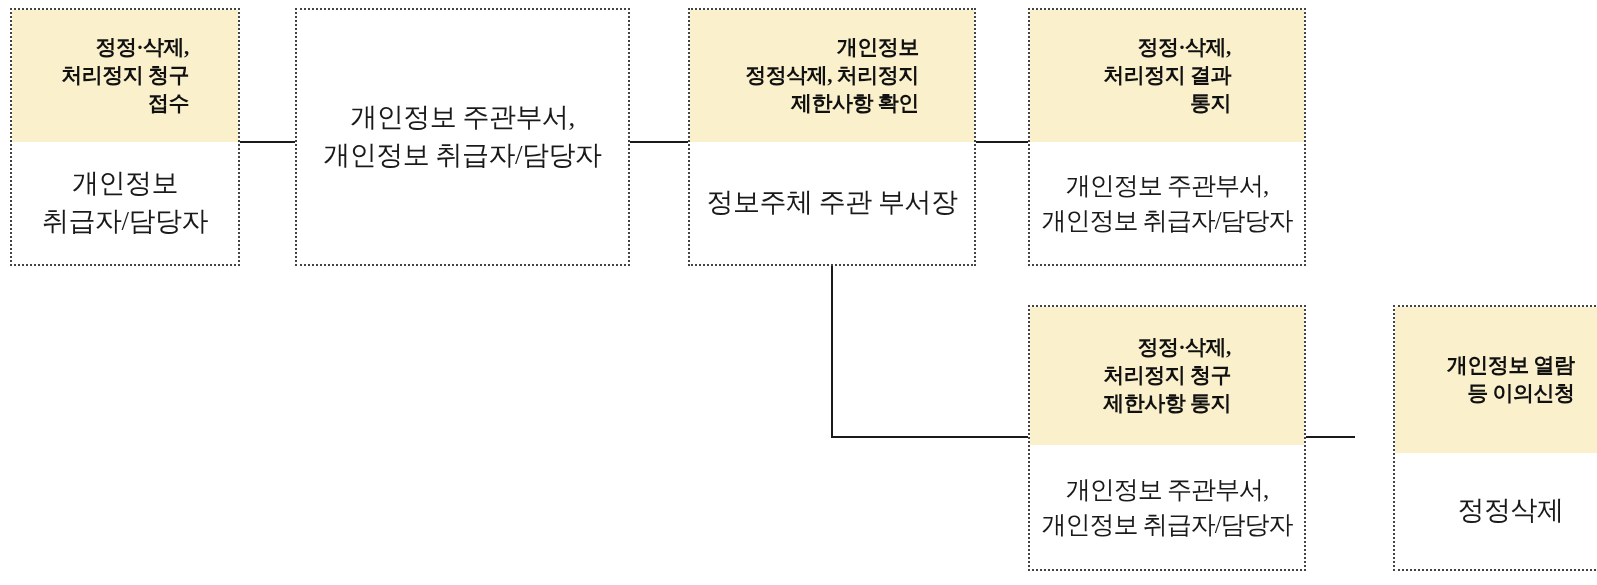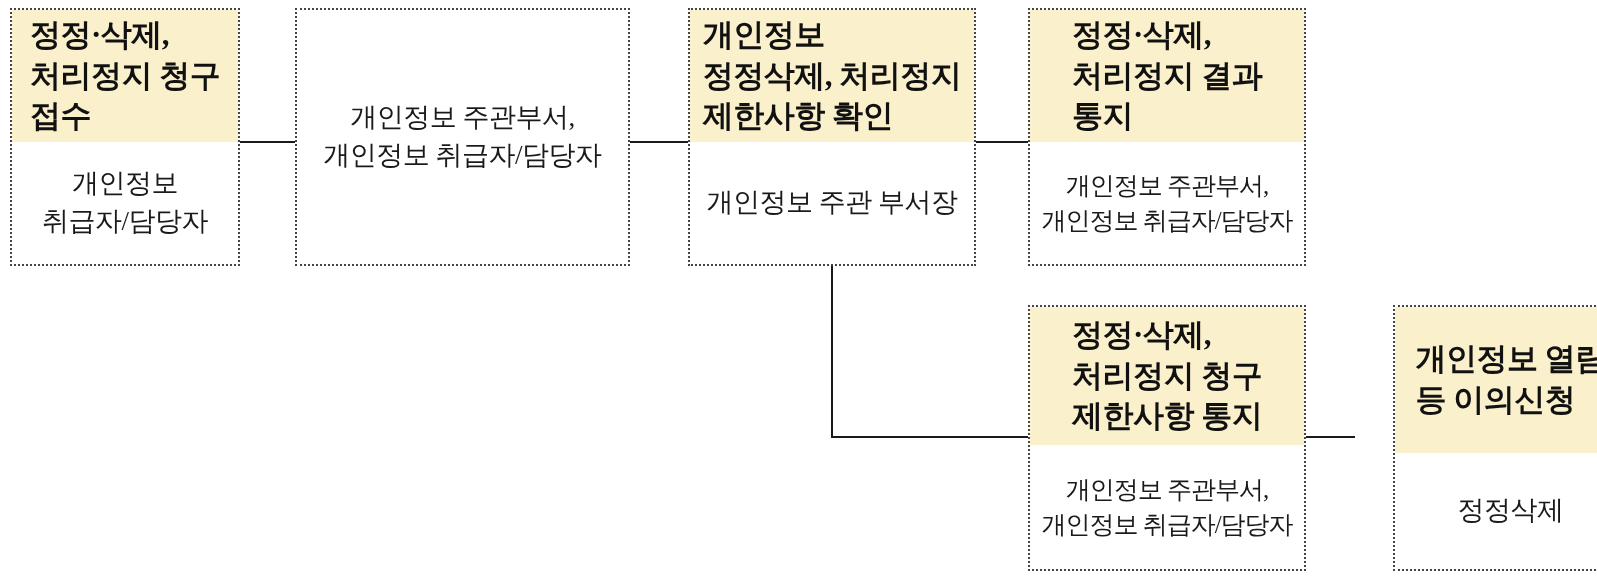--- a/index.html
+++ b/index.html
@@ -24,23 +24,23 @@
     background: #ffffff;
     display: flex;
     flex-direction: column;
   }
   .box-header {
     flex: 0 0 auto;
     background: var(--header-bg, #FAF1CC);
     display: flex;
     align-items: center;
     justify-content: center;
-    text-align: left;
+    text-align: right;
     font-weight: bold;
-    font-size: 31px;
+    font-size: 21px;
     line-height: 1.32;
     white-space: pre-line;
     letter-spacing: -0.5px;
     font-family: Liberation Serif, serif;
   }
   .box-body {
     flex: 1 1 auto;
     display: flex;
     align-items: center;
     justify-content: center;
@@ -93,21 +93,21 @@
 
   <div class="box b2">
     <div class="box-body">개인정보 주관부서,
 개인정보 취급자/담당자</div>
   </div>
 
   <div class="box b3">
     <div class="box-header">개인정보
 정정삭제, 처리정지
 제한사항 확인</div>
-    <div class="box-body">개인정보 주관 부서장</div>
+    <div class="box-body">정보주체 주관 부서장</div>
   </div>
 
   <div class="box b4">
     <div class="box-header">정정·삭제,
 처리정지 결과
 통지</div>
     <div class="box-body">개인정보 주관부서,
 개인정보 취급자/담당자</div>
   </div>
 

